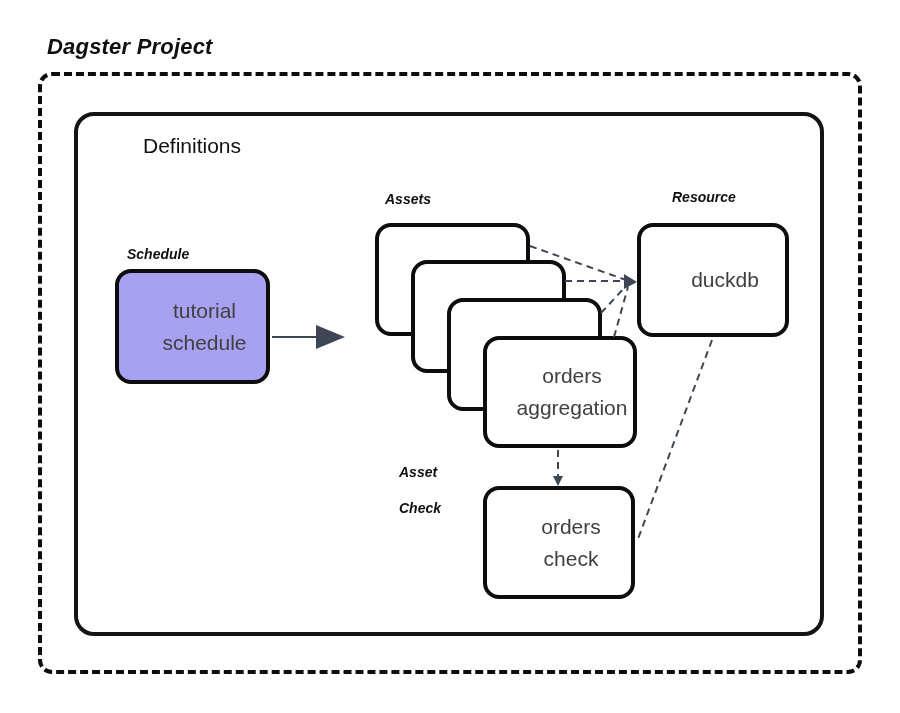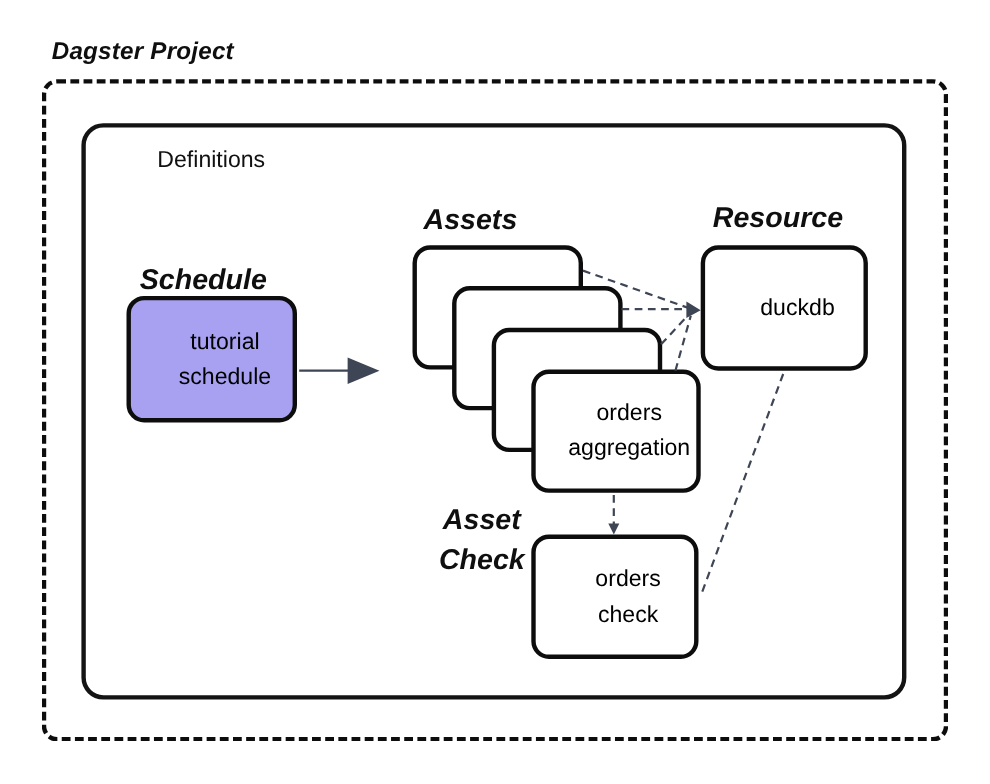--- a/index.html
+++ b/index.html
@@ -50,45 +50,44 @@
   .definitions-label {
     position: absolute;
     left: 99px;
     top: 134px;
     font-size: 21px;
     color: #111111;
     margin-left: 44px;
   }
   .section-label {
     position: absolute;
-    font-size: 26px;
+    font-size: 14px;
     font-style: italic;
     font-weight: 600;
     color: #0f0f0f;
     white-space: pre-line;
     line-height: 36px;
-    text-align: center;
   }
   .schedule-label  { left: 127px; top: 236px; }
   .assets-label    { left: 385px; top: 181px; }
-  .resource-label  { left: 648px; top: 179px; }
+  .resource-label  { left: 672px; top: 179px; }
   .check-label     { left: 399px; top: 454px; }
   .node {
     position: absolute;
     border: 4px solid #0d0d0d;
     border-radius: 16px;
     box-sizing: border-box;
     background: #ffffff;
     display: flex;
     align-items: center;
     justify-content: center;
     text-align: center;
     font-size: 21px;
     line-height: 32px;
-    color: #000000;
+    color: #404040;
     white-space: pre-line;
     padding-left: 24px;
   }
   .schedule-node {
     left: 115px; top: 269px; width: 155px; height: 115px;
     background: #a8a0f0;
   }
   .asset-card-1 { left: 375px; top: 223px; width: 155px; height: 113px; }
   .asset-card-2 { left: 411px; top: 260px; width: 155px; height: 113px; }
   .asset-card-3 { left: 447px; top: 298px; width: 155px; height: 113px; }

